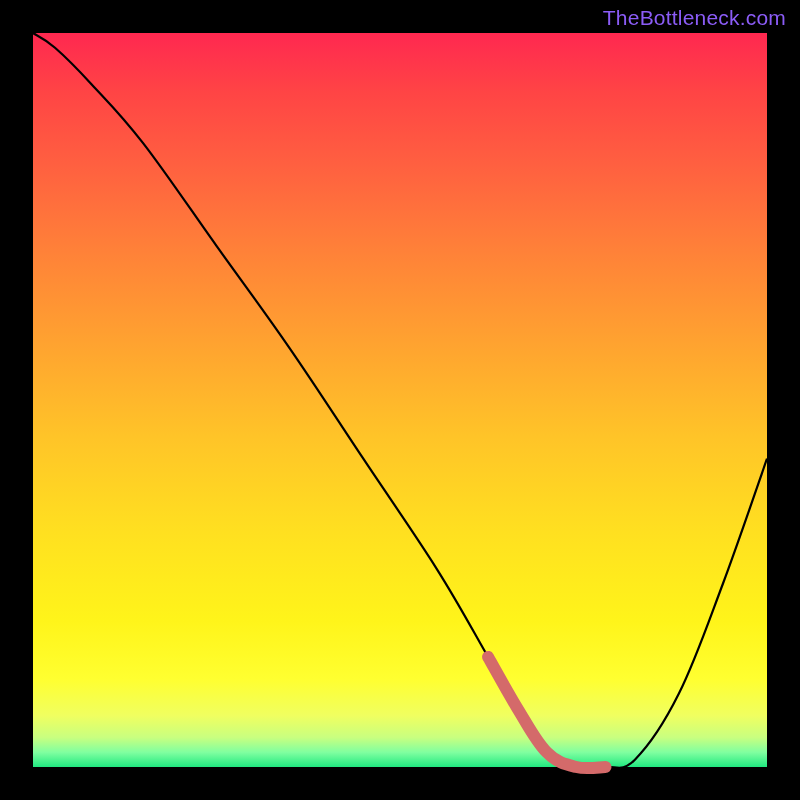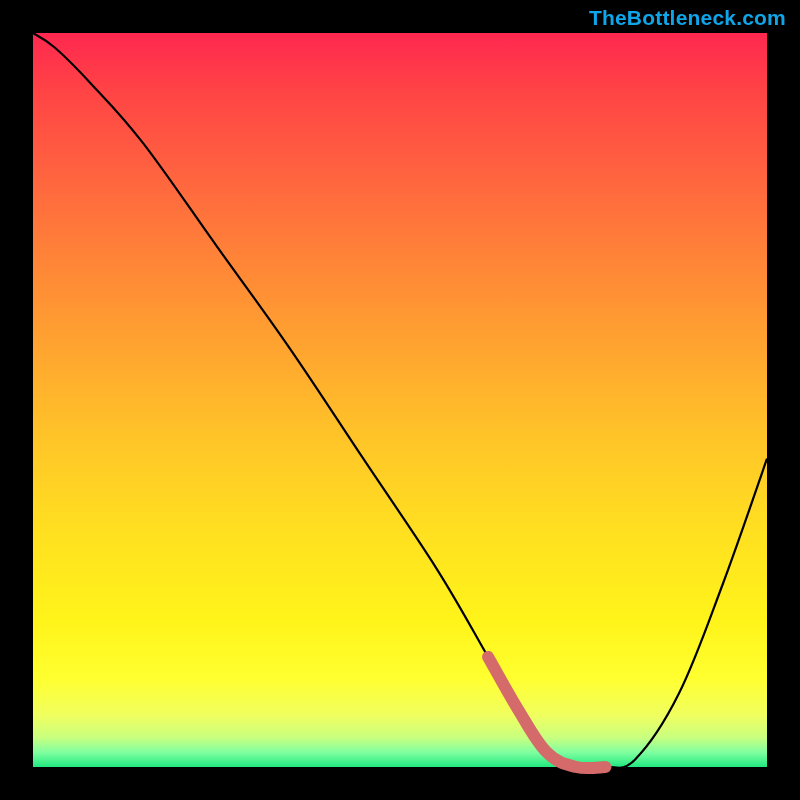--- a/index.html
+++ b/index.html
@@ -8,23 +8,23 @@
     background: #000;
     width: 800px;
     height: 800px;
     position: relative;
     font-family: Arial, Helvetica, sans-serif;
   }
   .watermark {
     position: absolute;
     top: 6px;
     right: 14px;
-    color: #0ea5e9;
+    color: #8b5cf6;
     font-size: 21px;
-    font-weight: 700;
+    font-weight: 400;
     z-index: 5;
     letter-spacing: 0.2px;
   }
   .plot-area {
     position: absolute;
     left: 33px;
     top: 33px;
     width: 734px;
     height: 734px;
     background: linear-gradient(to bottom,

